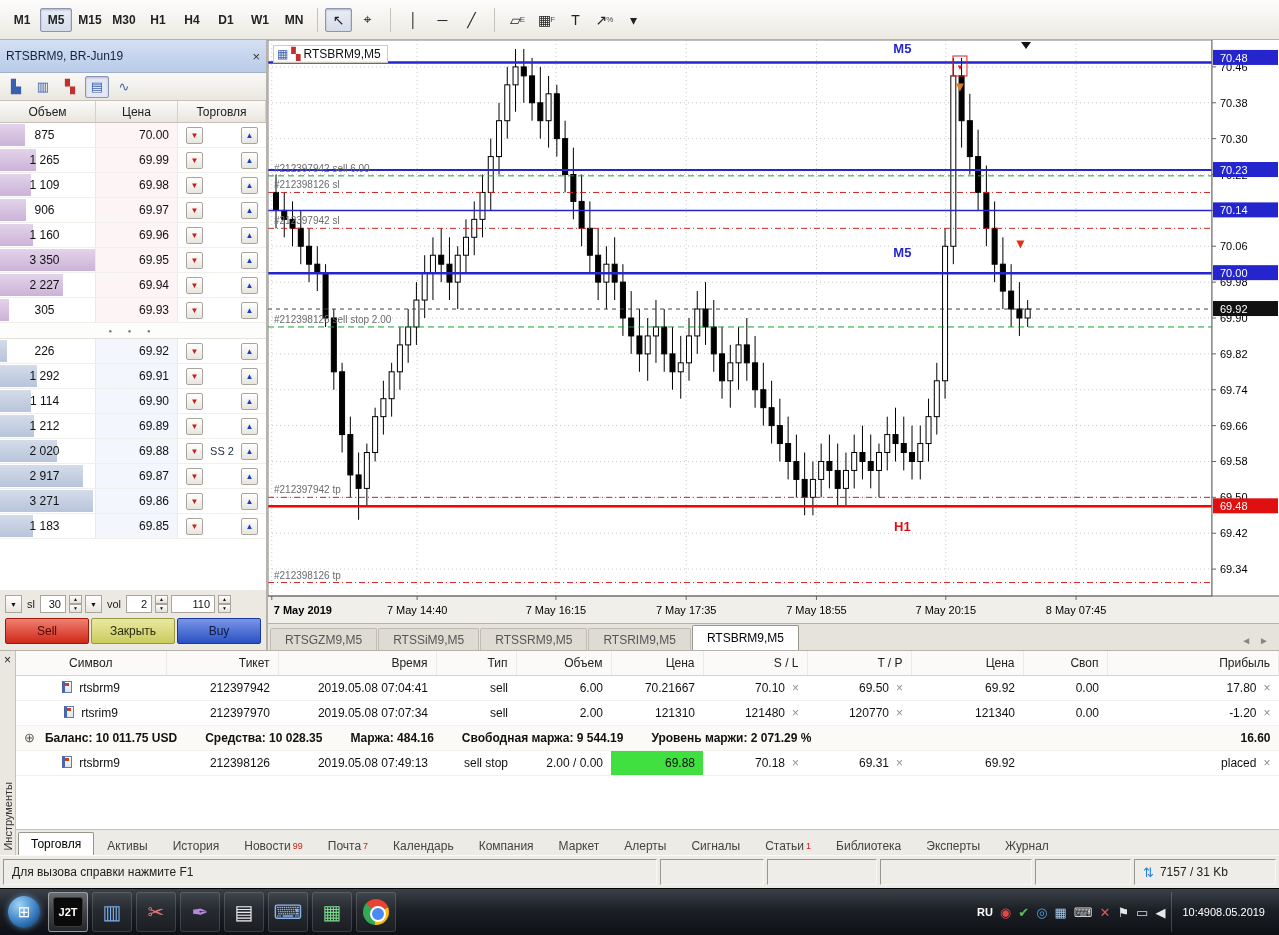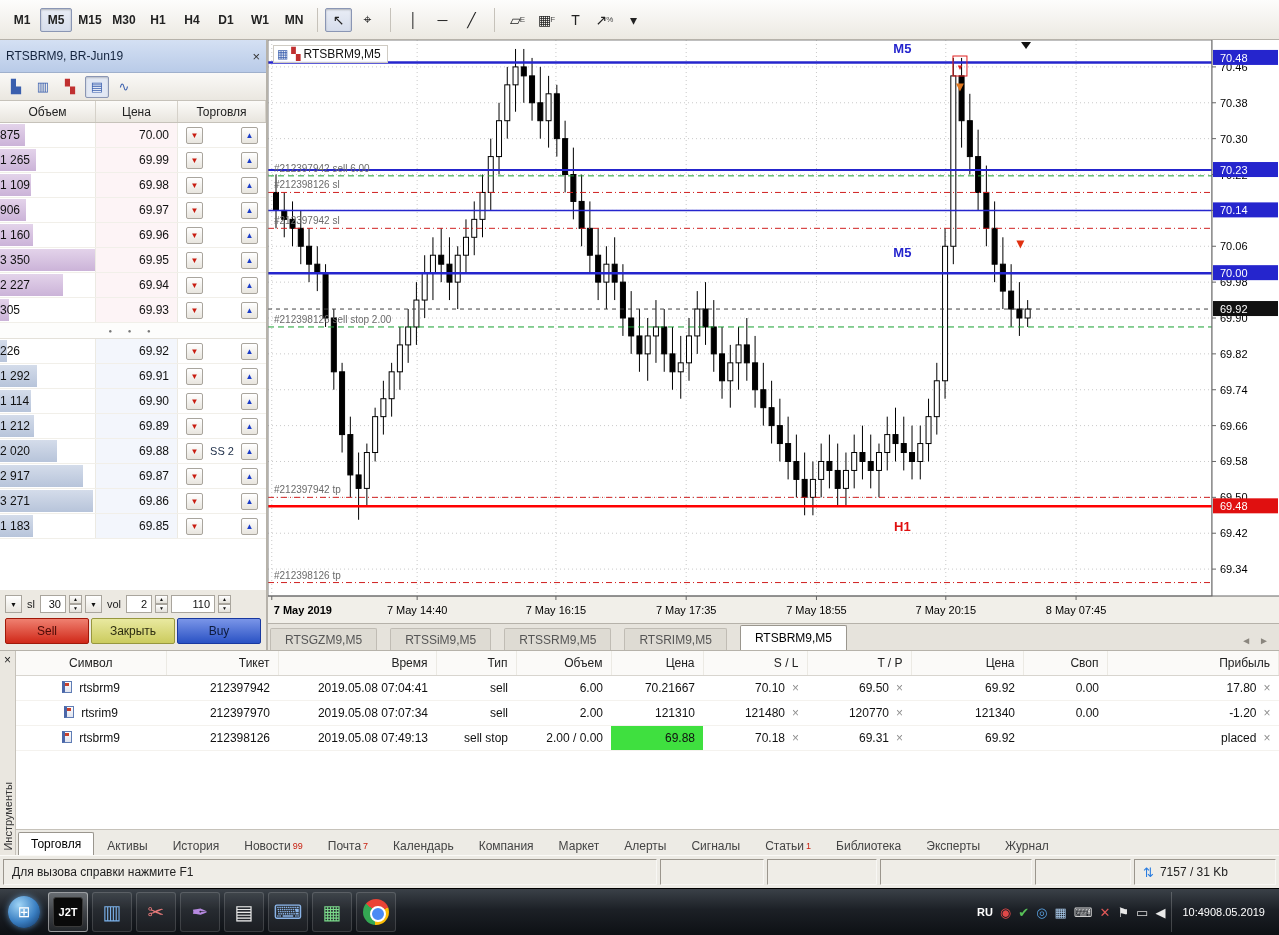--- a/index.html
+++ b/index.html
@@ -25,21 +25,21 @@
 .dom-title{height:20px;background:linear-gradient(#d4e0f3,#b9cbe8);border-bottom:1px solid #9fb0cc;display:flex;align-items:center;padding:16px 6px;font-size:12px;color:#14243e}
 .dom-title .x{margin-left:auto;font-size:13px;color:#333;cursor:pointer}
 .dom-toolbar{height:28px;display:flex;align-items:center;gap:3px;padding:0 4px;background:linear-gradient(#faf9f7,#eae7e0);border-bottom:1px solid #c6c2ba}
 .dom-tb-btn{width:24px;height:22px;font-size:13px;border:1px solid transparent;border-radius:2px}
 .dom-tb-btn.active{border:1px solid #8a96b4;background:#e2e8f4;box-shadow:inset 0 1px 2px rgba(0,0,0,.2)}
 .dom-header{display:grid;grid-template-columns:96px 82px 1fr;height:22px;background:linear-gradient(#fcfbf9,#e8e5de);border-bottom:1px solid #c6c2ba;font-size:12px;color:#222}
 .dom-header div{display:flex;align-items:center;justify-content:center;border-right:1px solid #d5d1c9}
 .dom-rows{flex:1;background:#fff;overflow:hidden;display:flex;flex-direction:column}
 .dom-row{height:25px;flex:none;display:grid;grid-template-columns:96px 82px 1fr;border-bottom:1px solid #f1efe9}
 .dcell{display:flex;align-items:center;position:relative}
-.dcell.vol{justify-content:flex-start;padding-right:6px;border-right:1px solid #eceae3}
+.dcell.vol{justify-content:center;padding-right:6px;border-right:1px solid #eceae3}
 .dcell.vol .bar{position:absolute;left:0;top:1px;bottom:1px}
 .dom-row.ask .bar{background:linear-gradient(#e3d3ea,#cbb3d8)}
 .dom-row.bid .bar{background:linear-gradient(#d4dcea,#b7c4da)}
 .vtext{position:relative;z-index:1}
 .dcell.price{justify-content:flex-end;padding-right:8px;border-right:1px solid #eceae3}
 .dom-row.ask .price{background:#fdf4f6}
 .dom-row.bid .price{background:#f3f6fc}
 .dcell.trade{justify-content:space-between;padding:0 8px}
 .mini{width:17px;height:17px;border:1px solid #a9a59d;border-radius:2px;background:linear-gradient(#ffffff,#e8e5de);font-size:8px;display:inline-flex;align-items:center;justify-content:center}
 .mini.dn{color:#c81c10}
@@ -58,21 +58,21 @@
 .btn-sell{background:linear-gradient(#ef8070,#d02818);border:1px solid #a01808;color:#4a0a06}
 .btn-close{background:linear-gradient(#e9e9a0,#cbcb5e);border:1px solid #97973e;color:#2c2c10}
 .btn-buy{background:linear-gradient(#7a95e8,#2a52c4);border:1px solid #1838a0;color:#0c1a3c}
 
 
 .chart-section{flex:1;display:flex;flex-direction:column;min-width:0}
 .chart-wrap{position:relative;height:583px;flex:none}
 .chart-label{position:absolute;left:5px;top:5px;display:flex;align-items:center;gap:3px;font-size:12px;color:#111;background:rgba(255,255,255,.9);border:1px solid #cfcbc3;padding:1px 6px 1px 3px}
 .chart-label .ci{font-size:12px;color:#3a5fae}
 .chart-label .ci.red{color:#c03030}
-.chart-tabs{height:27px;flex:none;background:#e6e3dc;border-top:1px solid #b6b2aa;display:flex;align-items:flex-end;padding:0 2px;gap:13px}
+.chart-tabs{height:27px;flex:none;background:#e6e3dc;border-top:1px solid #b6b2aa;display:flex;align-items:flex-end;padding:0 2px;gap:1px}
 .chart-tab{height:22px;padding:0 14px;font-size:12px;color:#555;background:#dedbd3;border:1px solid #c0bcb4;border-bottom:none;border-radius:2px 2px 0 0}
 .chart-tab.active{background:#fff;color:#000;height:25px;border-color:#9a968e}
 .tab-scroll{margin-left:auto;display:flex;gap:8px;padding:0 8px 4px;color:#8a867e;font-size:10px}
 .tab-scroll span{cursor:pointer}
 
 
 .toolbox-wrap{height:205px;flex:none;display:flex;border-top:1px solid #b6b2aa}
 .toolbox-strip{width:16px;flex:none;background:#eae7e0;border-right:1px solid #c6c2ba;display:flex;flex-direction:column;align-items:center}
 .strip-x{font-size:12px;line-height:12px;margin:3px 0 4px;cursor:pointer;color:#222}
 .strip-label{writing-mode:vertical-rl;transform:rotate(180deg);font-size:11px;color:#333;margin-top:auto;margin-bottom:4px}
@@ -780,20 +780,24 @@
                 <td class="num">sell</td>
                 <td class="num">2.00</td>
                 <td class="num">121310</td>
                 <td class="num"><span>121480</span><span class="xbtn">×</span></td>
                 <td class="num"><span>120770</span><span class="xbtn">×</span></td>
                 <td class="num">121340</td>
                 <td class="num">0.00</td>
                 <td class="num"><span>-1.20</span><span class="xbtn">×</span></td>
               </tr>
               <tr>
+                <td class="bal" colspan="10"><span class="bal-icon">⊕</span><span class="bal-seg">Баланс: 10 011.75 USD</span><span class="bal-seg">Средства: 10 028.35</span><span class="bal-seg">Маржа: 484.16</span><span class="bal-seg">Свободная маржа: 9 544.19</span><span class="bal-seg">Уровень маржи: 2 071.29 %</span></td>
+                <td class="num bold bal">16.60</td>
+              </tr>
+              <tr>
                 <td class="sym"><span class="doc-icon"></span><span>rtsbrm9</span></td>
                 <td class="num">212398126</td>
                 <td class="num">2019.05.08 07:49:13</td>
                 <td class="num">sell stop</td>
                 <td class="num">2.00 / 0.00</td>
                 <td class="num hl">69.88</td>
                 <td class="num"><span>70.18</span><span class="xbtn">×</span></td>
                 <td class="num"><span>69.31</span><span class="xbtn">×</span></td>
                 <td class="num">69.92</td>
                 <td class="num"></td>

